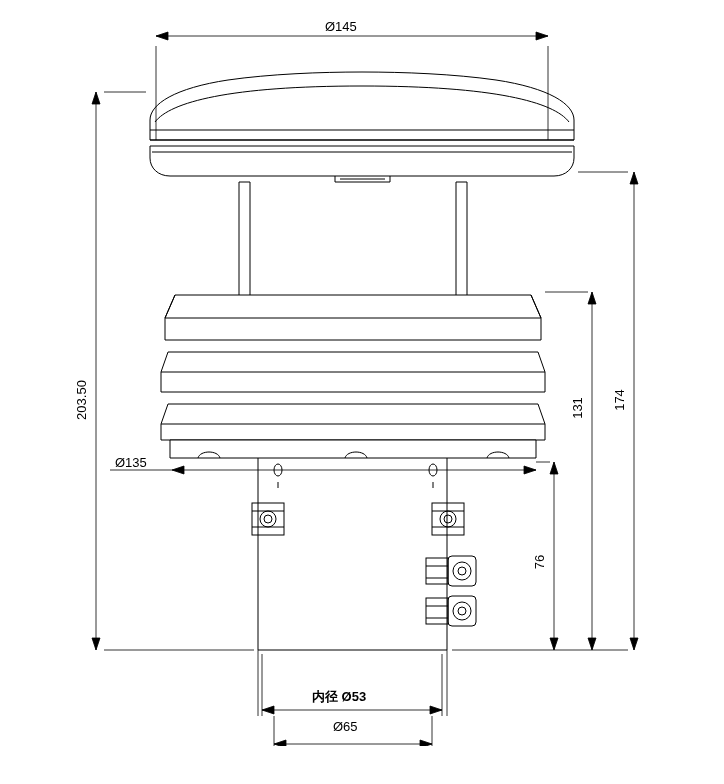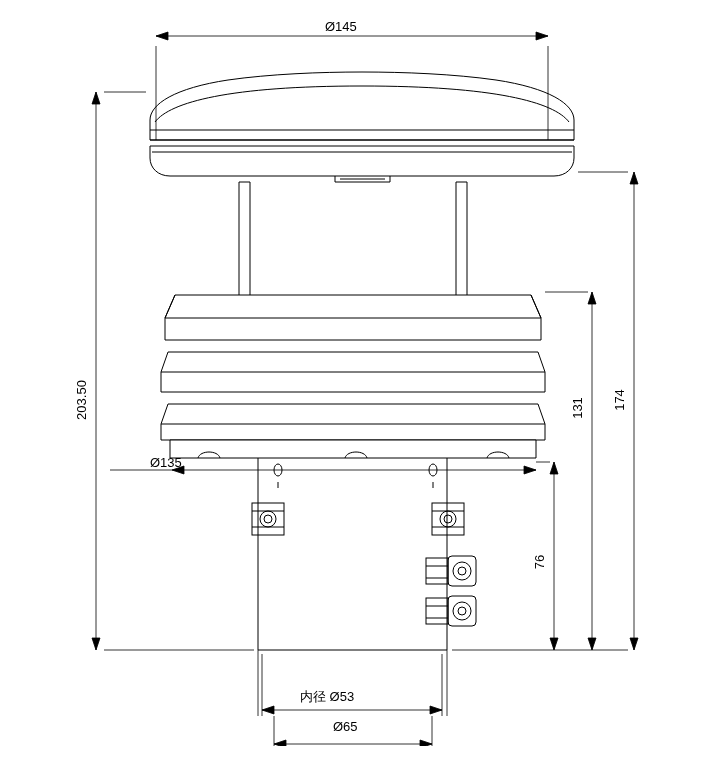--- a/index.html
+++ b/index.html
@@ -188,19 +188,19 @@
   <div class="dim-label" style="left:325px; top:20px;">Ø145</div>
 
   <div class="dim-label vert" style="left:88px; top:400px; transform: rotate(-90deg) translate(-50%, -100%);">203.50</div>
 
   <div class="dim-label vert" style="left:626px; top:400px; transform: rotate(-90deg) translate(-50%, -100%);">174</div>
 
   <div class="dim-label vert" style="left:584px; top:408px; transform: rotate(-90deg) translate(-50%, -100%);">131</div>
 
   <div class="dim-label vert" style="left:546px; top:562px; transform: rotate(-90deg) translate(-50%, -100%);">76</div>
 
-  <div class="dim-label" style="left:115px; top:456px;margin-left:35px;">Ø135</div>
-
-  <div class="dim-label" style="left:300px; top:690px;">内径 Ø53</div>
+  <div class="dim-label" style="left:115px; top:456px;">Ø135</div>
+
+  <div class="dim-label" style="left:312px; top:690px;font-weight:bold;">内径 Ø53</div>
 
   <div class="dim-label" style="left:333px; top:720px;">Ø65</div>
 
 </div>
 
 </body></html>

